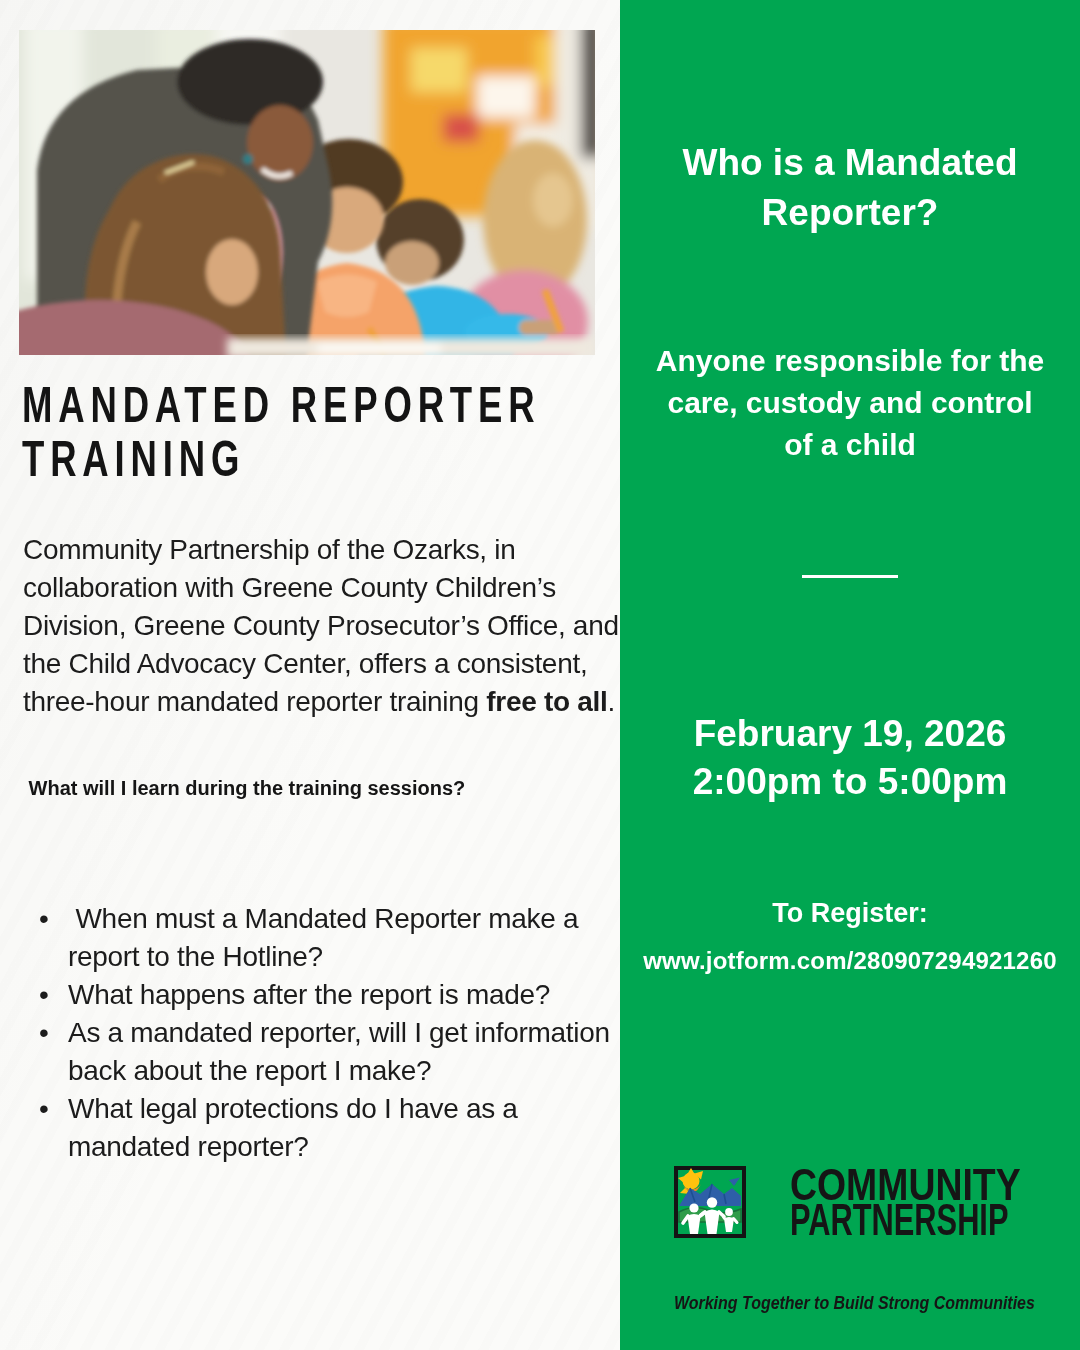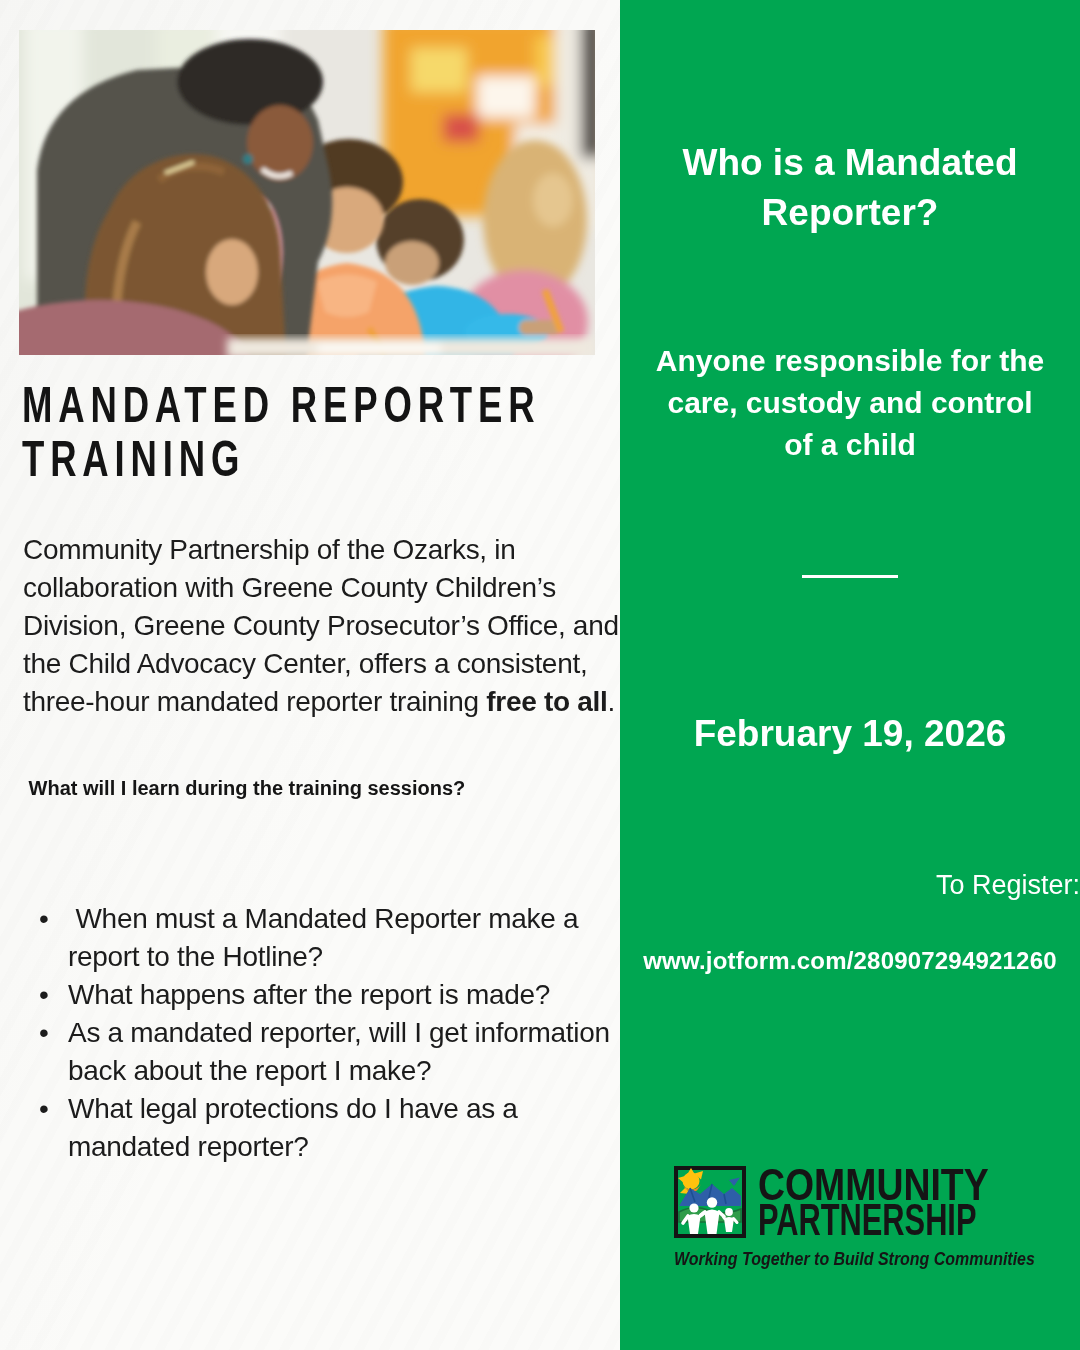--- a/index.html
+++ b/index.html
@@ -49,27 +49,27 @@
     position:absolute; left:620px; top:0; width:460px; height:1350px;
     background:#00A651; color:#ffffff; text-align:center;
   }
   .gp { position:absolute; left:0; right:0; }
   .gp-heading  { top:138px; margin:0 40px; font-size:37px; line-height:50px; font-weight:bold; }
   .gp-subtext  { top:328px; margin:12px 30px; font-size:30px; line-height:42px; font-weight:bold; }
   .gp-divider  { top:575px; left:50%; width:96px; height:3px; background:#ffffff;
                  transform:translateX(-50%); position:absolute; }
   .gp-datetime { top:662px; font-size:37px; line-height:48px; font-weight:bold;margin-top:48px; }
   .gp-via      { top:800px; font-size:32px; line-height:40px; font-weight:bold; }
-  .gp-register { top:868px; font-size:27px; line-height:34px; font-weight:normal;text-align:right; }
+  .gp-register { top:896px; font-size:27px; line-height:34px; font-weight:bold; }
   .gp-url      { top:946px; font-size:24px; line-height:30px; font-weight:bold; letter-spacing:0.2px; cursor:pointer; }
 
   
   .logo {
     position:absolute; left:54px; top:1166px; width:356px;
-    display:grid; grid-template-columns:72px 1fr; column-gap:12px; text-align:left;
+    display:grid; grid-template-columns:72px 1fr; column-gap:12px; text-align:left;gap:44px;
   }
   .logo-emblem { width:72px; height:72px; display:block; }
   .logo-names { padding-top:1px; }
   .ln {
     font-weight:bold; color:#151515; font-size:44px; line-height:35px;
     white-space:nowrap; transform-origin:left center;
   }
   .ln1 { transform:scaleX(0.85); }
   .ln2 { transform:scaleX(0.70); }
   .logo-tagline {
@@ -181,20 +181,21 @@
   <div class="green-panel">
 
     <div class="gp gp-heading">Who is a Mandated Reporter?</div>
 
     <div class="gp gp-subtext">Anyone responsible for the care, custody and control of a child</div>
 
     <div class="gp-divider"></div>
 
     <div class="gp gp-datetime">
       <div>February 19, 2026</div>
+      <div>2:00pm to 5:00pm</div>
     </div>
 
 
     <div class="gp gp-register">To Register:</div>
 
     <div class="gp gp-url">www.jotform.com/280907294921260</div>
 
     <div class="logo">
       <svg class="logo-emblem" viewBox="0 0 72 72" aria-hidden="true">
         <rect x="2" y="2" width="68" height="68" fill="#00A651" stroke="#141414" stroke-width="4"></rect>

